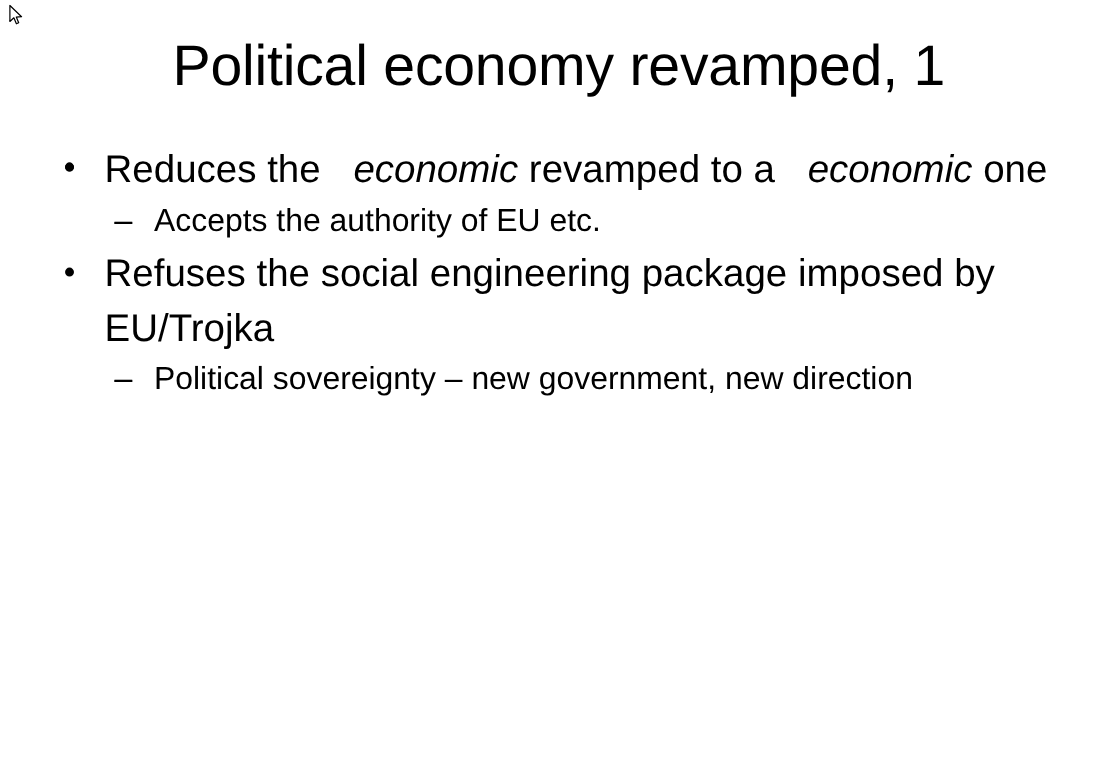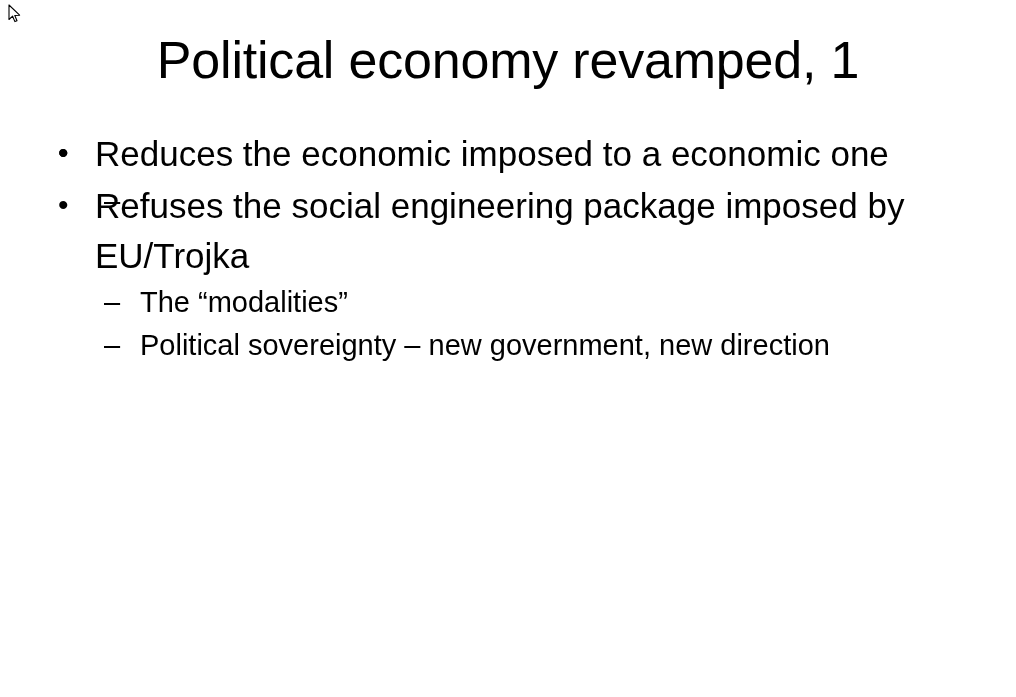--- a/index.html
+++ b/index.html
@@ -67,38 +67,40 @@
     margin-bottom: 2px;
   }
   .lvl2 > .bullet {
     position: absolute;
     left: 104px;
     top: 0;
     font-size: 29px;
     line-height: 1.42;
   }
   .it {
+    font-style: italic;
+    margin-left: 20px;
   }
 </style>
 </head>
 <body>
 
 <div class="slide">
 
   <span class="cursor">
     <svg width="14" height="20" viewBox="0 0 14 20" xmlns="http://www.w3.org/2000/svg">
       <path d="M1,1 L1,15.5 L4.6,12.2 L6.9,17.6 L9.0,16.7 L6.8,11.5 L11.6,11.2 Z" fill="#ffffff" stroke="#000000" stroke-width="1.1" stroke-linejoin="round"></path>
     </svg>
   </span>
 
   <h1 class="slide-title">Political economy revamped, 1</h1>
 
   <ul class="body-list">
       <li class="lvl1"><span class="bullet">•</span></li>
-      <li class="lvl1"><span class="bullet">•</span><span><span>Reduces the </span><span class="it">economic</span><span> imposed to a </span><span class="it">economic</span><span> one</span></span></li>
+      <li class="lvl1"><span class="bullet">•</span><span><span>Reduces the </span><span class="it">economic</span><span> revamped to a </span><span class="it">economic</span><span> one</span></span></li>
       <li class="lvl2"><span class="bullet">–</span></li>
+      <li class="lvl2"><span class="bullet">–</span><span><span>Accepts the authority of EU etc.</span></span></li>
+      <li class="lvl1"><span class="bullet">•</span><span><span>Refuses the social engineering package imposed by EU/Trojka</span></span></li>
       <li class="lvl2"><span class="bullet">–</span></li>
-      <li class="lvl1"><span class="bullet">•</span><span><span>Refuses the social engineering package imposed by EU/Trojka</span></span></li>
-      <li class="lvl2"><span class="bullet">–</span><span><span>The “modalities”</span></span></li>
       <li class="lvl2"><span class="bullet">–</span><span><span>Political sovereignty – new government, new direction</span></span></li>
     </ul>
 
 </div>
 
 </body></html>

